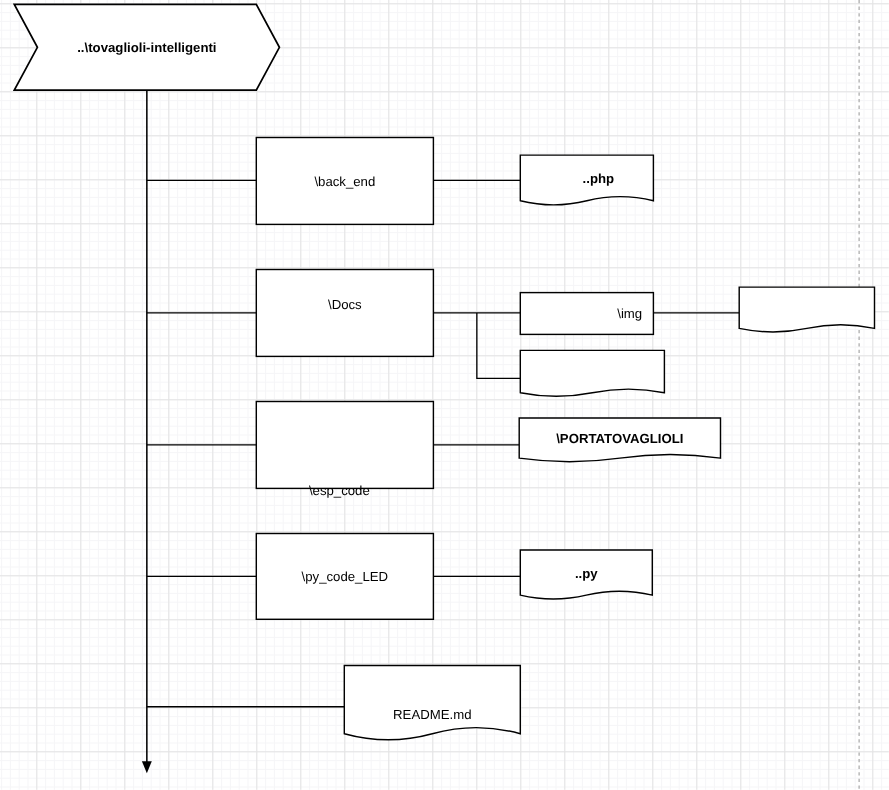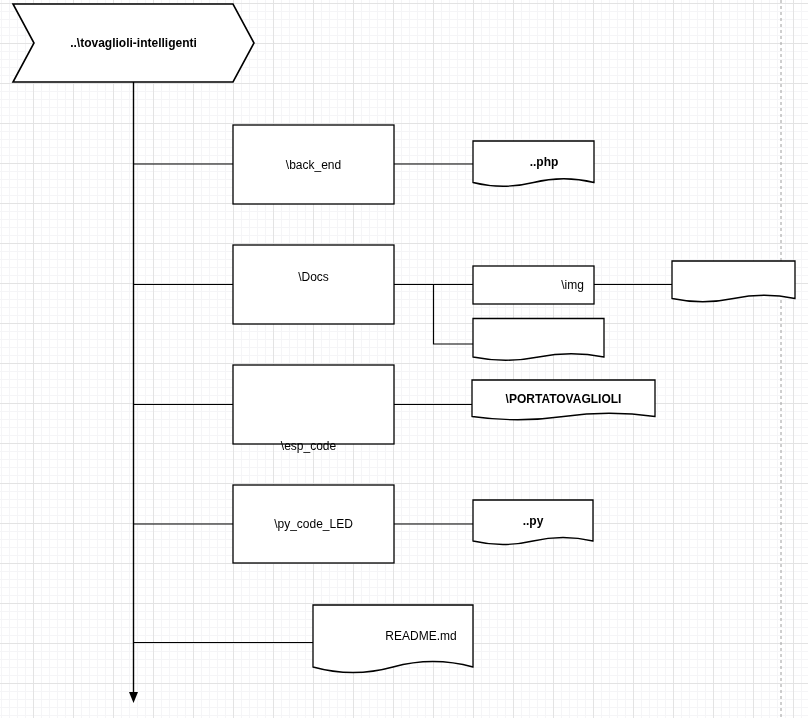--- a/index.html
+++ b/index.html
@@ -101,15 +101,15 @@
   <div class="label" style="left:233px; top:485px; width:161px; height:78px;">\py_code_LED</div>
 
   <div class="label bold" style="left:473px; top:141px; width:142px; height:42px;">..php</div>
 
 
 
   <div class="label bold" style="left:472px; top:380px; width:183px; height:37px;">\PORTATOVAGLIOLI</div>
 
   <div class="label bold" style="left:473px; top:500px; width:120px; height:41px;text-align:center;">..py</div>
 
-  <div class="label" style="left:313px; top:605px; width:160px; height:62px;padding-left:28px;">README.md</div>
+  <div class="label" style="left:313px; top:619px; width:160px; height:62px;">README.md</div>
 
 </div>
 
 </body></html>

